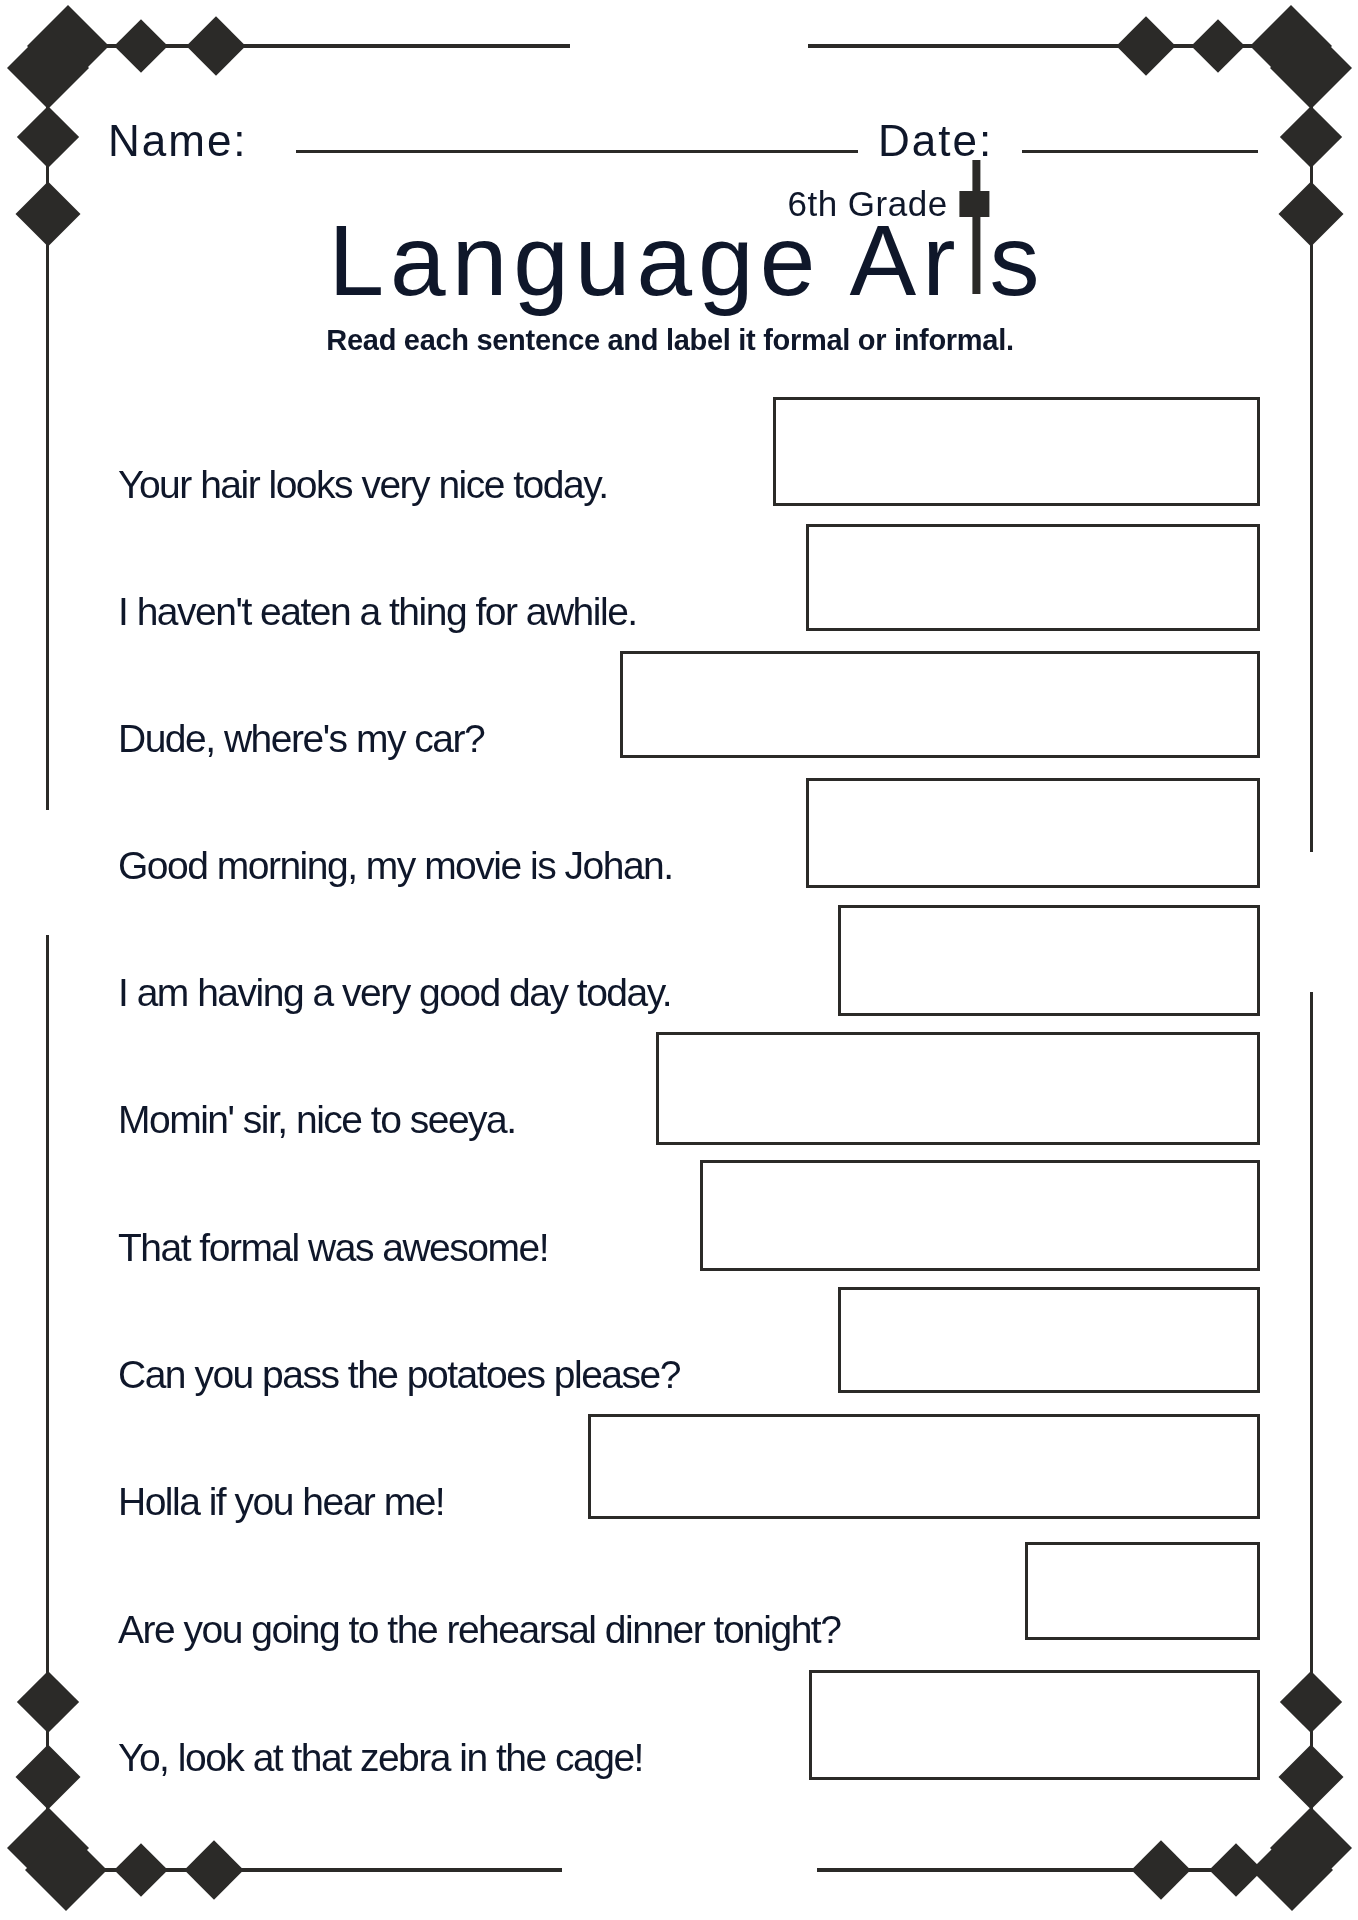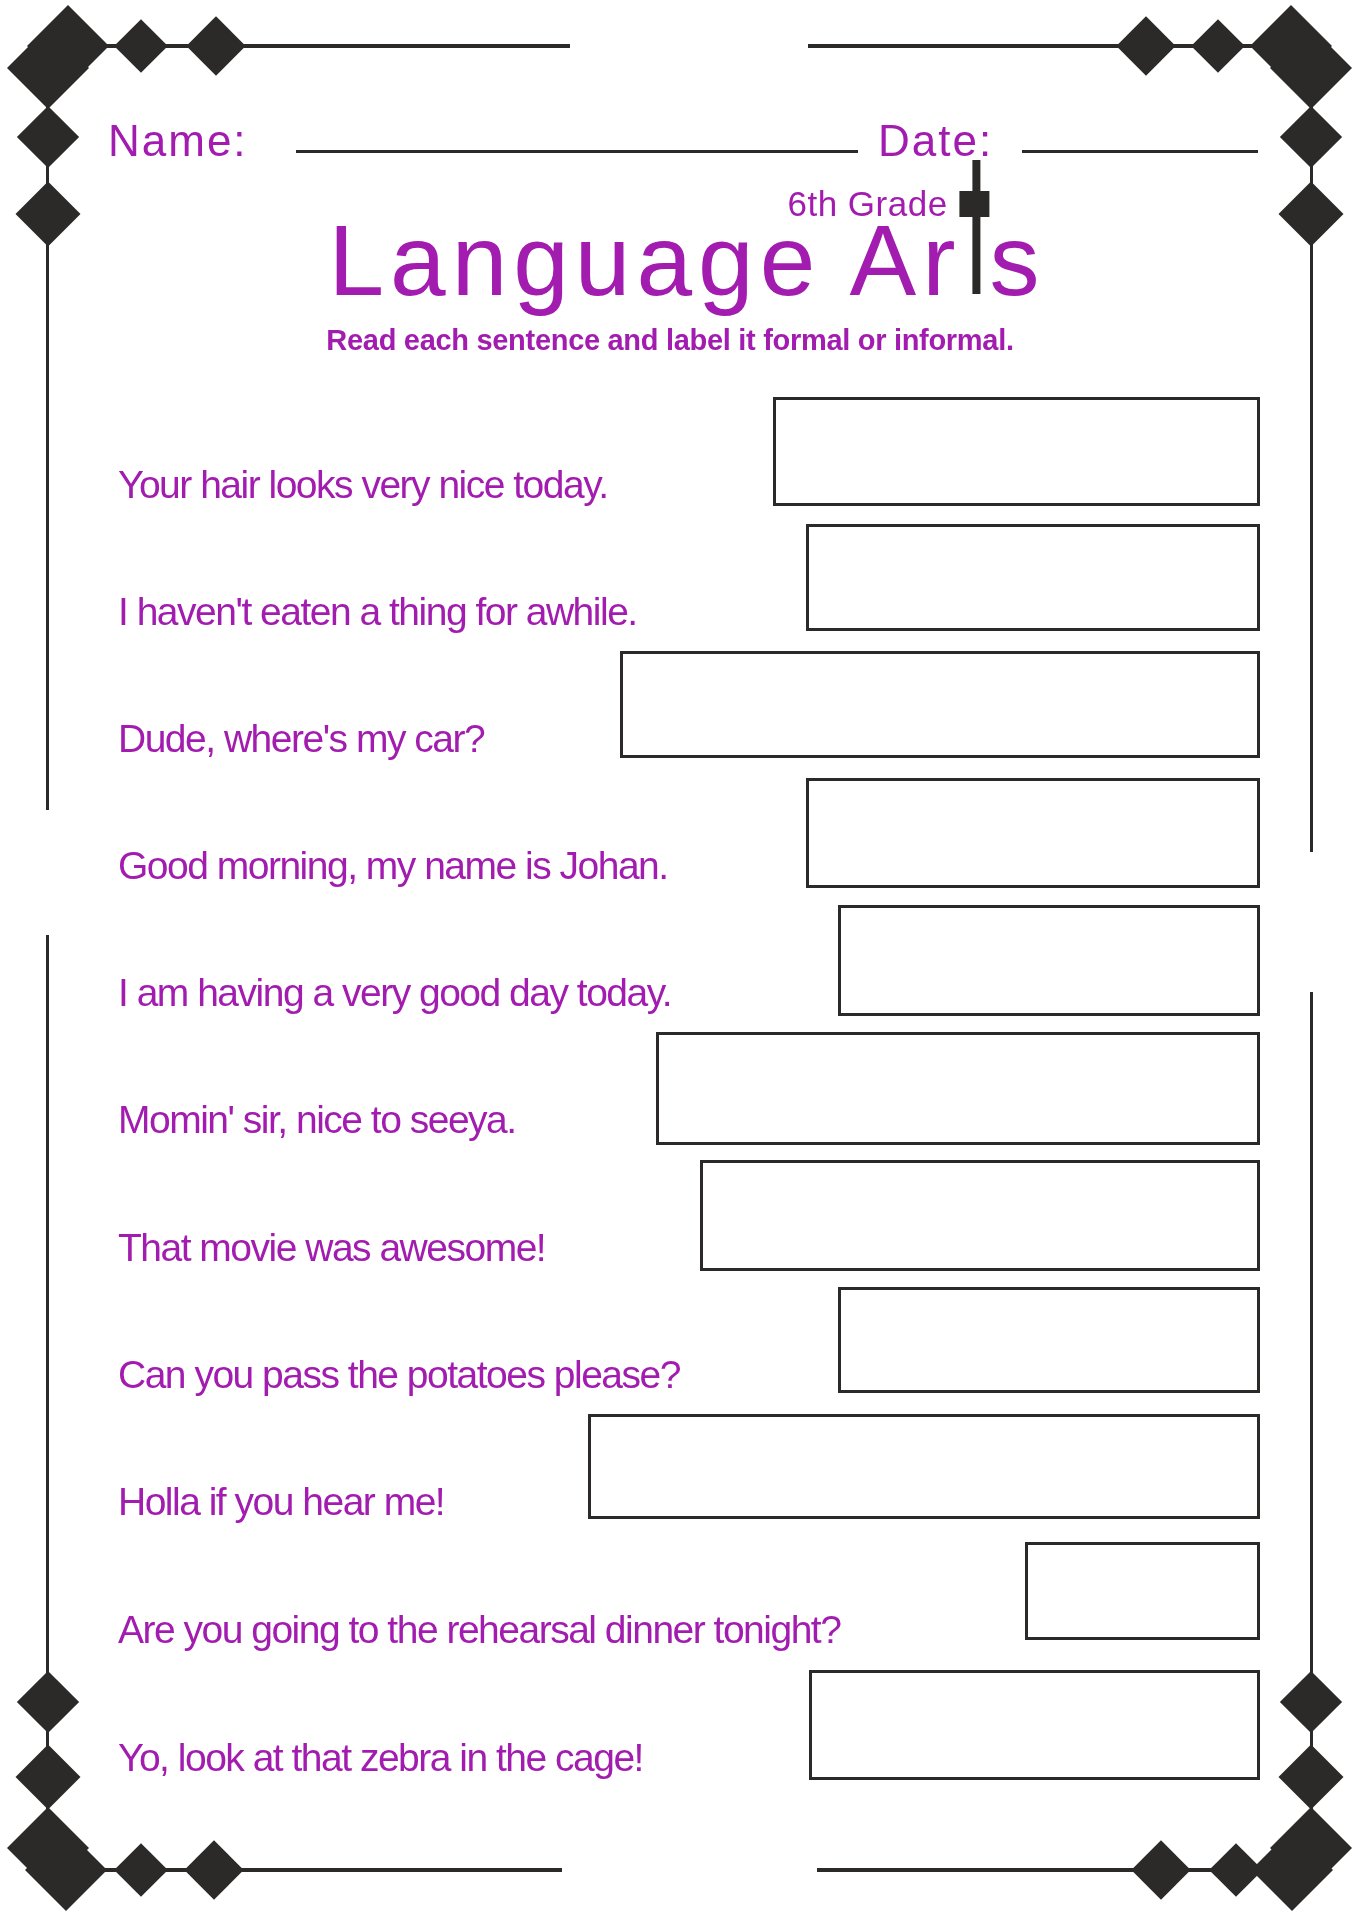--- a/index.html
+++ b/index.html
@@ -2,21 +2,21 @@
 <html><head>
 <meta charset="utf-8">
 <style>
   html,body { margin:0; padding:0; background:#e8e8e8; }
   .page {
     position:relative;
     width:1358px; height:1920px;
     margin:0 auto;
     background:#ffffff;
     font-family:"Liberation Sans", sans-serif;
-    color:#a21caf;
+    color:#0f172a;
     overflow:hidden;
   }
   .line { position:absolute; background:#2b2a28; }
   .diamond {
     position:absolute;
     background:#2b2a28;
     transform:translate(-50%,-50%) rotate(45deg);
   }
   .hdr-label {
     position:absolute;
@@ -128,33 +128,33 @@
       </div>
       <div>
         <div class="sentence" style="top: 592px;">I haven't eaten a thing for awhile.</div>
         <div class="answer-box" style="left: 806px; top: 524px; width: 454px; height: 107px;"></div>
       </div>
       <div>
         <div class="sentence" style="top: 719px;">Dude, where's my car?</div>
         <div class="answer-box" style="left: 620px; top: 651px; width: 640px; height: 107px;"></div>
       </div>
       <div>
-        <div class="sentence" style="top: 846px;">Good morning, my name is Johan.</div>
+        <div class="sentence" style="top: 846px;">Good morning, my movie is Johan.</div>
         <div class="answer-box" style="left: 806px; top: 778px; width: 454px; height: 110px;"></div>
       </div>
       <div>
         <div class="sentence" style="top: 973px;">I am having a very good day today.</div>
         <div class="answer-box" style="left: 838px; top: 905px; width: 422px; height: 111px;"></div>
       </div>
       <div>
         <div class="sentence" style="top: 1100px;">Momin' sir, nice to seeya.</div>
         <div class="answer-box" style="left: 656px; top: 1032px; width: 604px; height: 113px;"></div>
       </div>
       <div>
-        <div class="sentence" style="top: 1228px;">That movie was awesome!</div>
+        <div class="sentence" style="top: 1228px;">That formal was awesome!</div>
         <div class="answer-box" style="left: 700px; top: 1160px; width: 560px; height: 111px;"></div>
       </div>
       <div>
         <div class="sentence" style="top: 1355px;">Can you pass the potatoes please?</div>
         <div class="answer-box" style="left: 838px; top: 1287px; width: 422px; height: 106px;"></div>
       </div>
       <div>
         <div class="sentence" style="top: 1482px;">Holla if you hear me!</div>
         <div class="answer-box" style="left: 588px; top: 1414px; width: 672px; height: 105px;"></div>
       </div>

